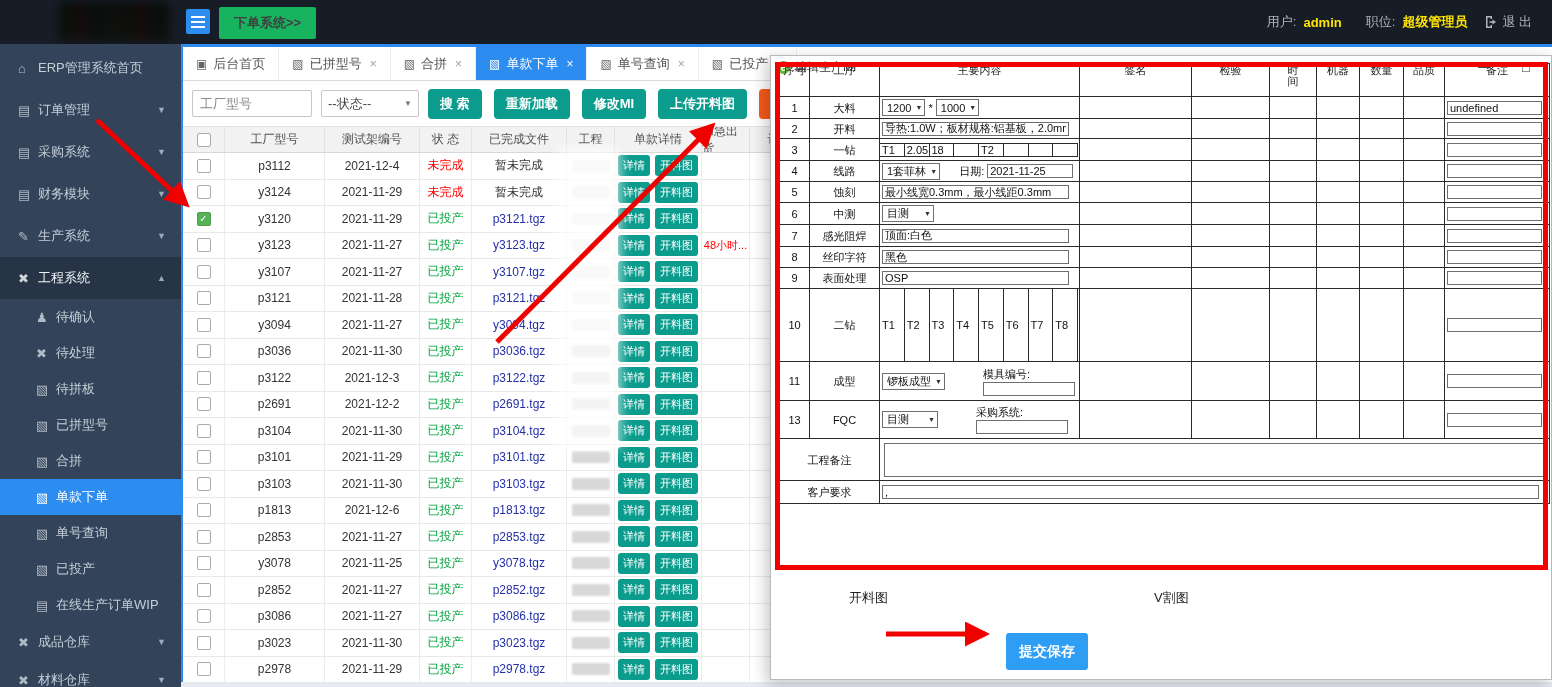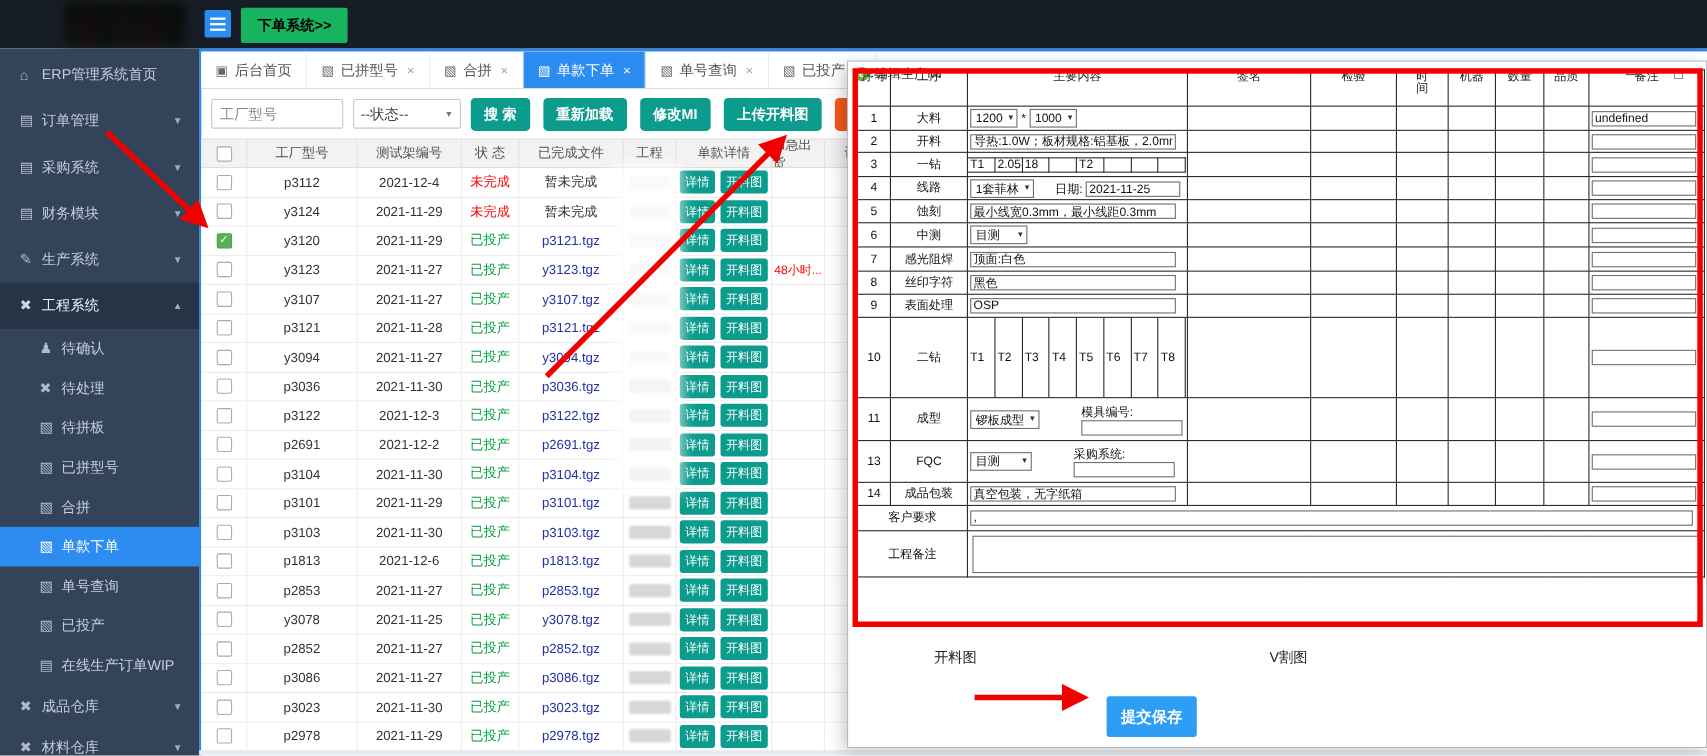--- a/index.html
+++ b/index.html
@@ -10,21 +10,21 @@
   }
   
   #topbar { position:absolute; left:0; top:0; width:1552px; height:44px; background:#161d26; z-index:2; }
   #logo-blur { position:absolute; left:58px; top:2px; width:112px; height:40px; border-radius:8px; overflow:hidden;
     filter:blur(4px);
     background:repeating-linear-gradient(90deg,#44502f 0 16px,#7b3b2f 16px 30px,#31493a 30px 46px,#58503a 46px 60px),
                linear-gradient(#222,#333); background-blend-mode:multiply; opacity:.85; }
   #hamburger { position:absolute; left:186px; top:9px; width:24px; height:25px; background:#2d8cf0; border-radius:2px;
     display:flex; flex-direction:column; justify-content:center; align-items:center; gap:3px; cursor:pointer; }
   #hamburger .bar { width:14px; height:2px; background:#fff; }
-  #order-sys-btn { position:absolute; left:219px; top:7px; height:28px; padding:16px 15px; background:#17b35e; color:#000000;
+  #order-sys-btn { position:absolute; left:219px; top:7px; height:28px; padding:16px 15px; background:#17b35e; color:#404040;
     font-size:13px; font-weight:bold; display:flex; align-items:center; border-radius:2px; cursor:pointer; }
   #user-area { position:absolute; right:20px; top:0; height:44px; display:flex; align-items:center; gap:7px;
     color:#aeb6bd; font-size:13px; }
   #user-area .yellow { color:#ffe400; font-weight:bold; }
   #logout { display:flex; align-items:center; gap:4px; color:#aeb6bd; cursor:pointer; margin-left:10px; }
   
   #sidebar { position:absolute; left:0; top:44px; width:181px; height:643px; background:#33435a; z-index:2; padding-top:3px; }
   .side-item { position:relative; display:flex; align-items:center; color:#c6cfd8; font-size:13px; cursor:pointer; }
   .side-item .icn { width:20px; font-size:13px; opacity:.85; text-align:left; }
   .side-item.parent { height:42px; padding-left:18px; }
@@ -110,20 +110,34 @@
 <body>
 
 <div id="topbar">
   <div id="logo-blur"></div>
   <div id="hamburger">
     <div class="bar"></div>
     <div class="bar"></div>
     <div class="bar"></div>
   </div>
   <div id="order-sys-btn">下单系统&gt;&gt;</div>
+  <div id="user-area">
+    <span>用户:</span>
+    <span class="yellow">admin</span>
+    <span style="width:10px"></span>
+    <span>职位:</span>
+    <span class="yellow">超级管理员</span>
+    <span id="logout">
+      <svg width="14" height="14" viewBox="0 0 14 14">
+        <path d="M2 1 h6 v3 h-1.5 v-1.5 h-3 v9 h3 V10 H8 v3 H2 z" fill="#aeb6bd"></path>
+        <path d="M8.5 4.5 L12 7 L8.5 9.5 v-1.7 H5.5 v-1.6 h3 z" fill="#aeb6bd"></path>
+      </svg>
+      <span>退 出</span>
+    </span>
+  </div>
 </div>
 
 <div id="sidebar">
   <div class="side-item parent">
     <span class="icn">⌂</span>
     <span>ERP管理系统首页</span>
 
   </div>
   <div class="side-item parent">
     <span class="icn">▤</span>
@@ -897,41 +911,29 @@
               </div>
             </td>
     <td></td>
             <td></td>
             <td></td>
             <td></td>
             <td></td>
             <td></td>
     <td><input class="mi-input" style="width: 95px;" value=""></td>
   </tr>
-          <tr style="height:21px">
-    <td class="no">14</td>
-    <td class="lbl">成品包装</td>
-    <td style=""><input class="mi-input" style="width: calc(100% - 8px);" value="真空包装，无字纸箱"></td>
-    <td></td>
-            <td></td>
-            <td></td>
-            <td></td>
-            <td></td>
-            <td></td>
-    <td><input class="mi-input" style="width: 95px;" value=""></td>
-  </tr>
-          <tr style="height:23px">
-   <td class="lbl" colspan="2">客户要求</td>
-   <td colspan="8"><input class="mi-input" style="width: calc(100% - 8px);" value=","></td>
- </tr>
- <tr style="height:42px">
+          <tr style="height:42px">
    <td class="lbl" colspan="2">工程备注</td>
    <td colspan="8">
               <div class="bigbox" style="height:34px"></div>
             </td>
+ </tr>
+ <tr style="height:23px">
+   <td class="lbl" colspan="2">客户要求</td>
+   <td colspan="8"><input class="mi-input" style="width: calc(100% - 8px);" value=","></td>
  </tr>
         </tbody>
       </table>
     </div>
   <div id="fig1">开料图</div>
   <div id="fig2">V割图</div>
   <div id="submit-btn">提交保存</div>
 </div>
 
 <div id="redrect"></div>

